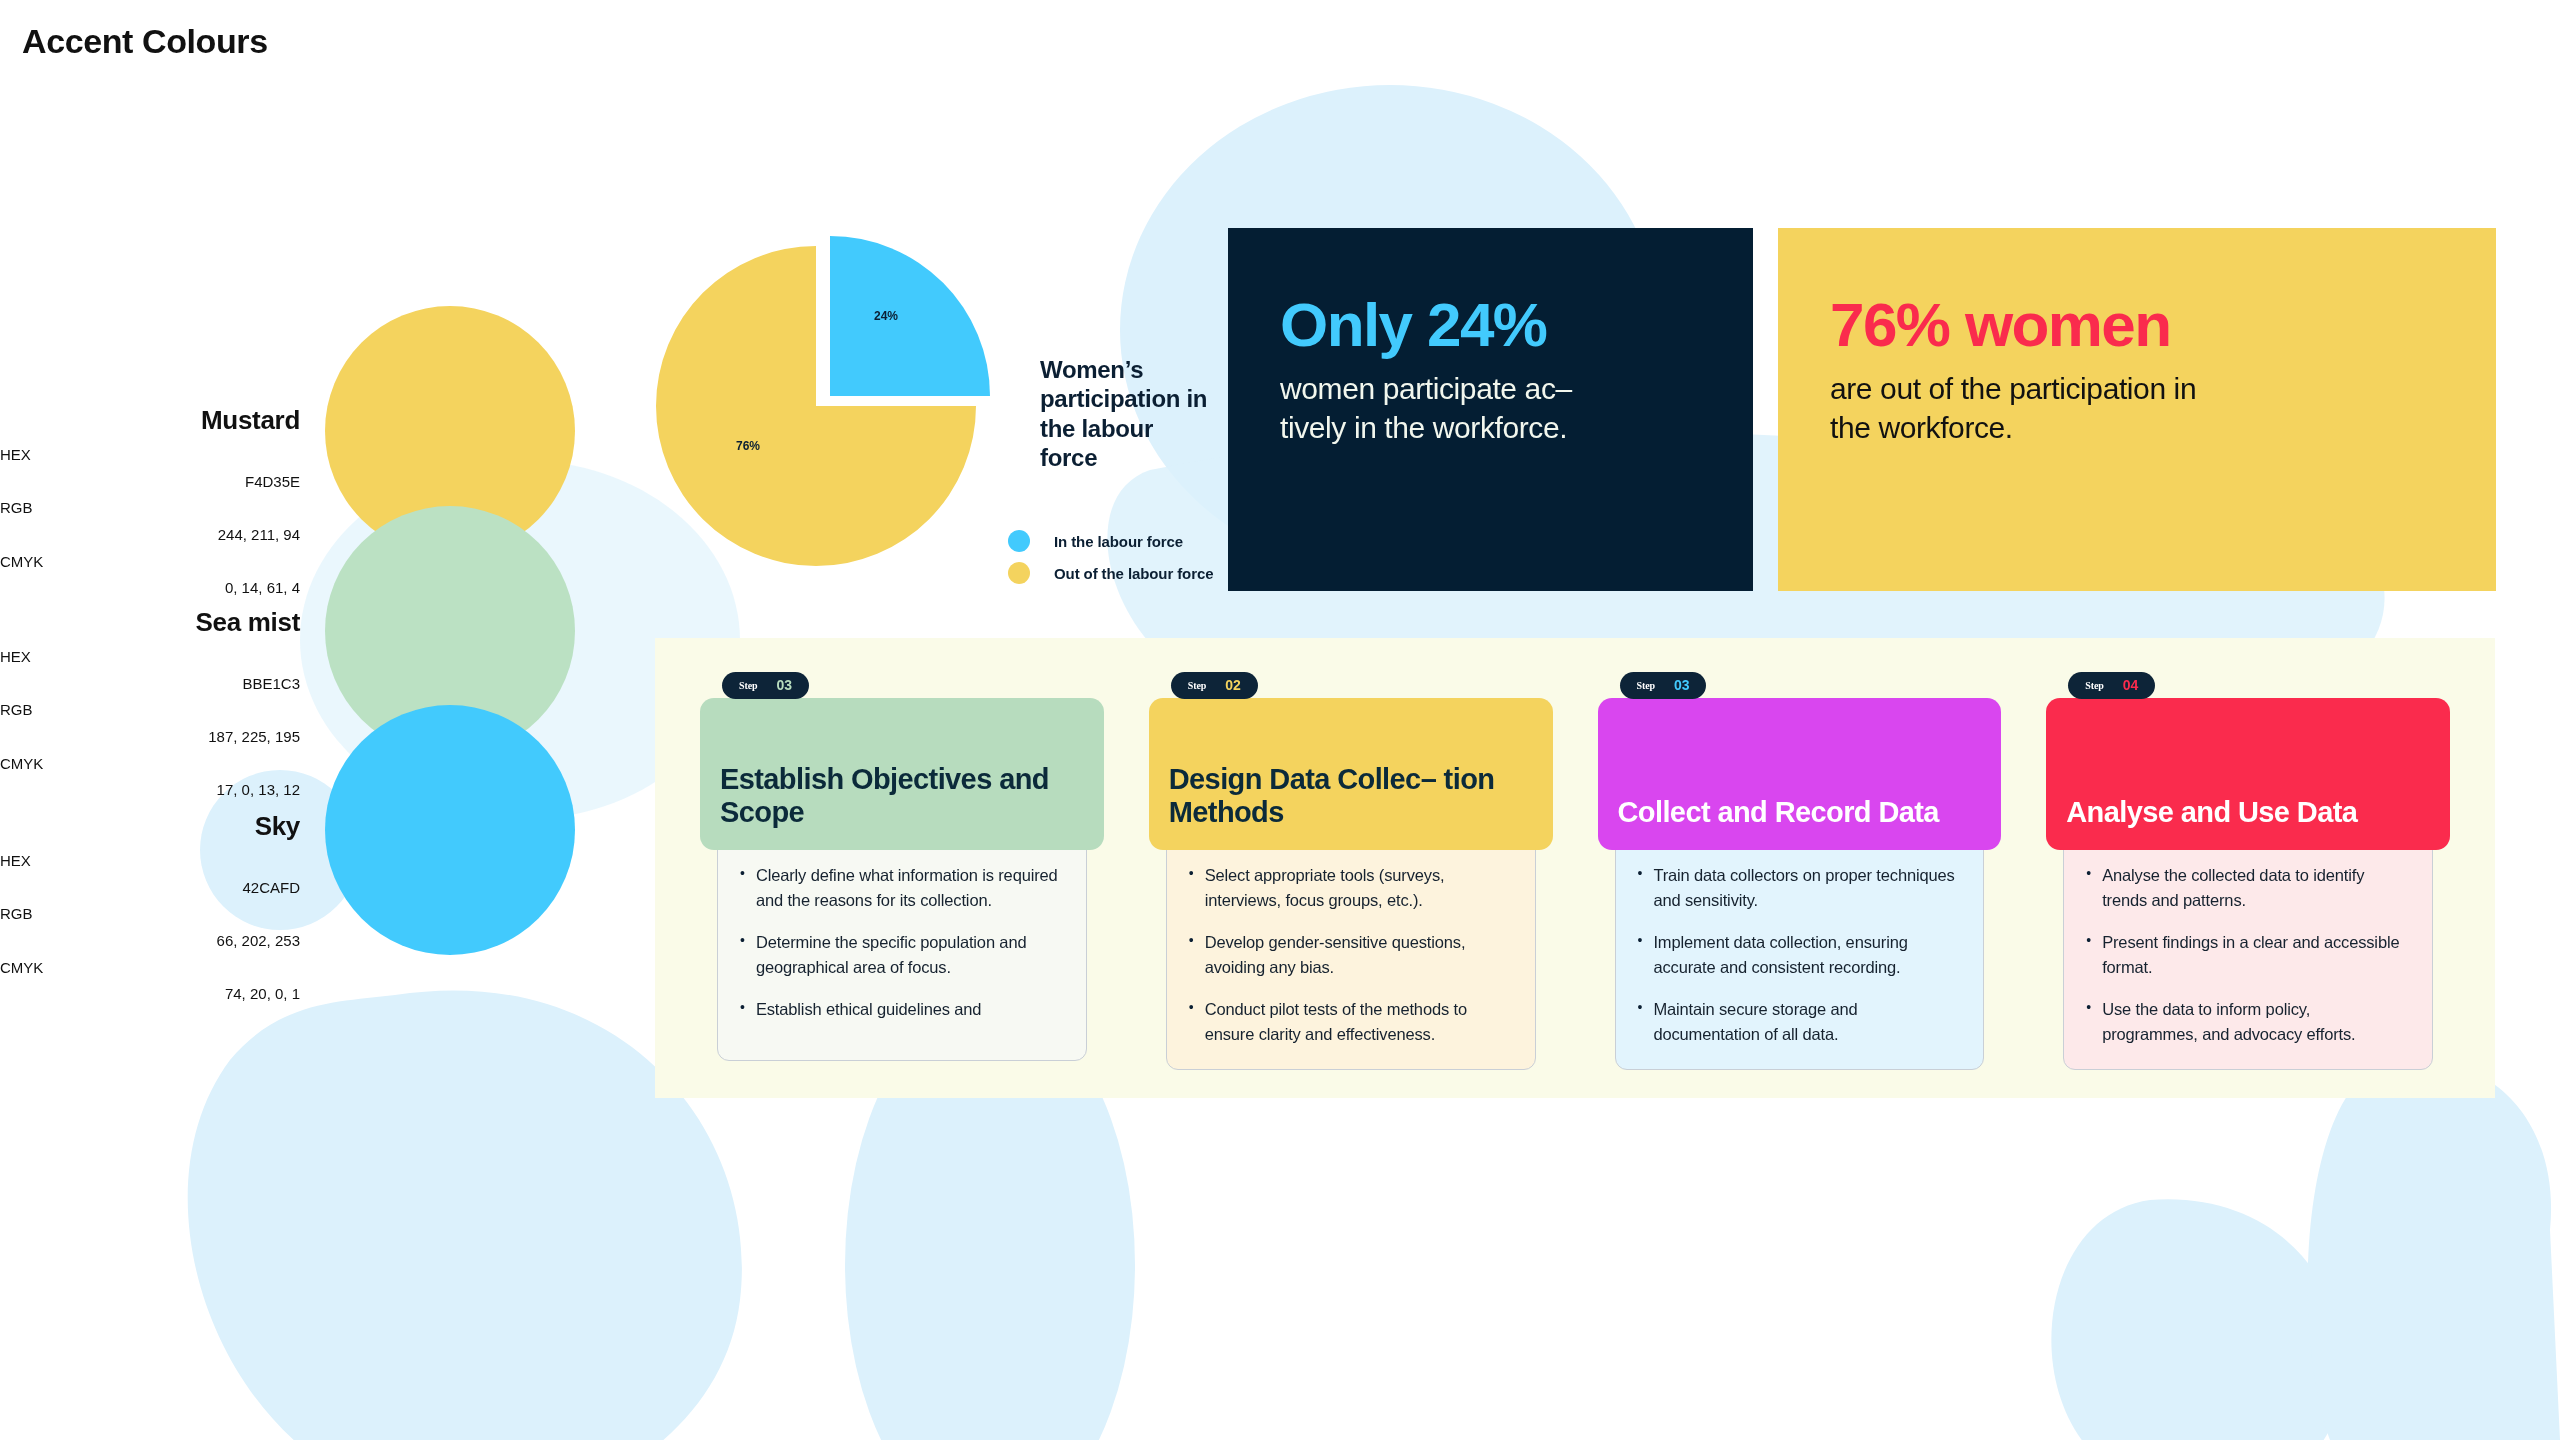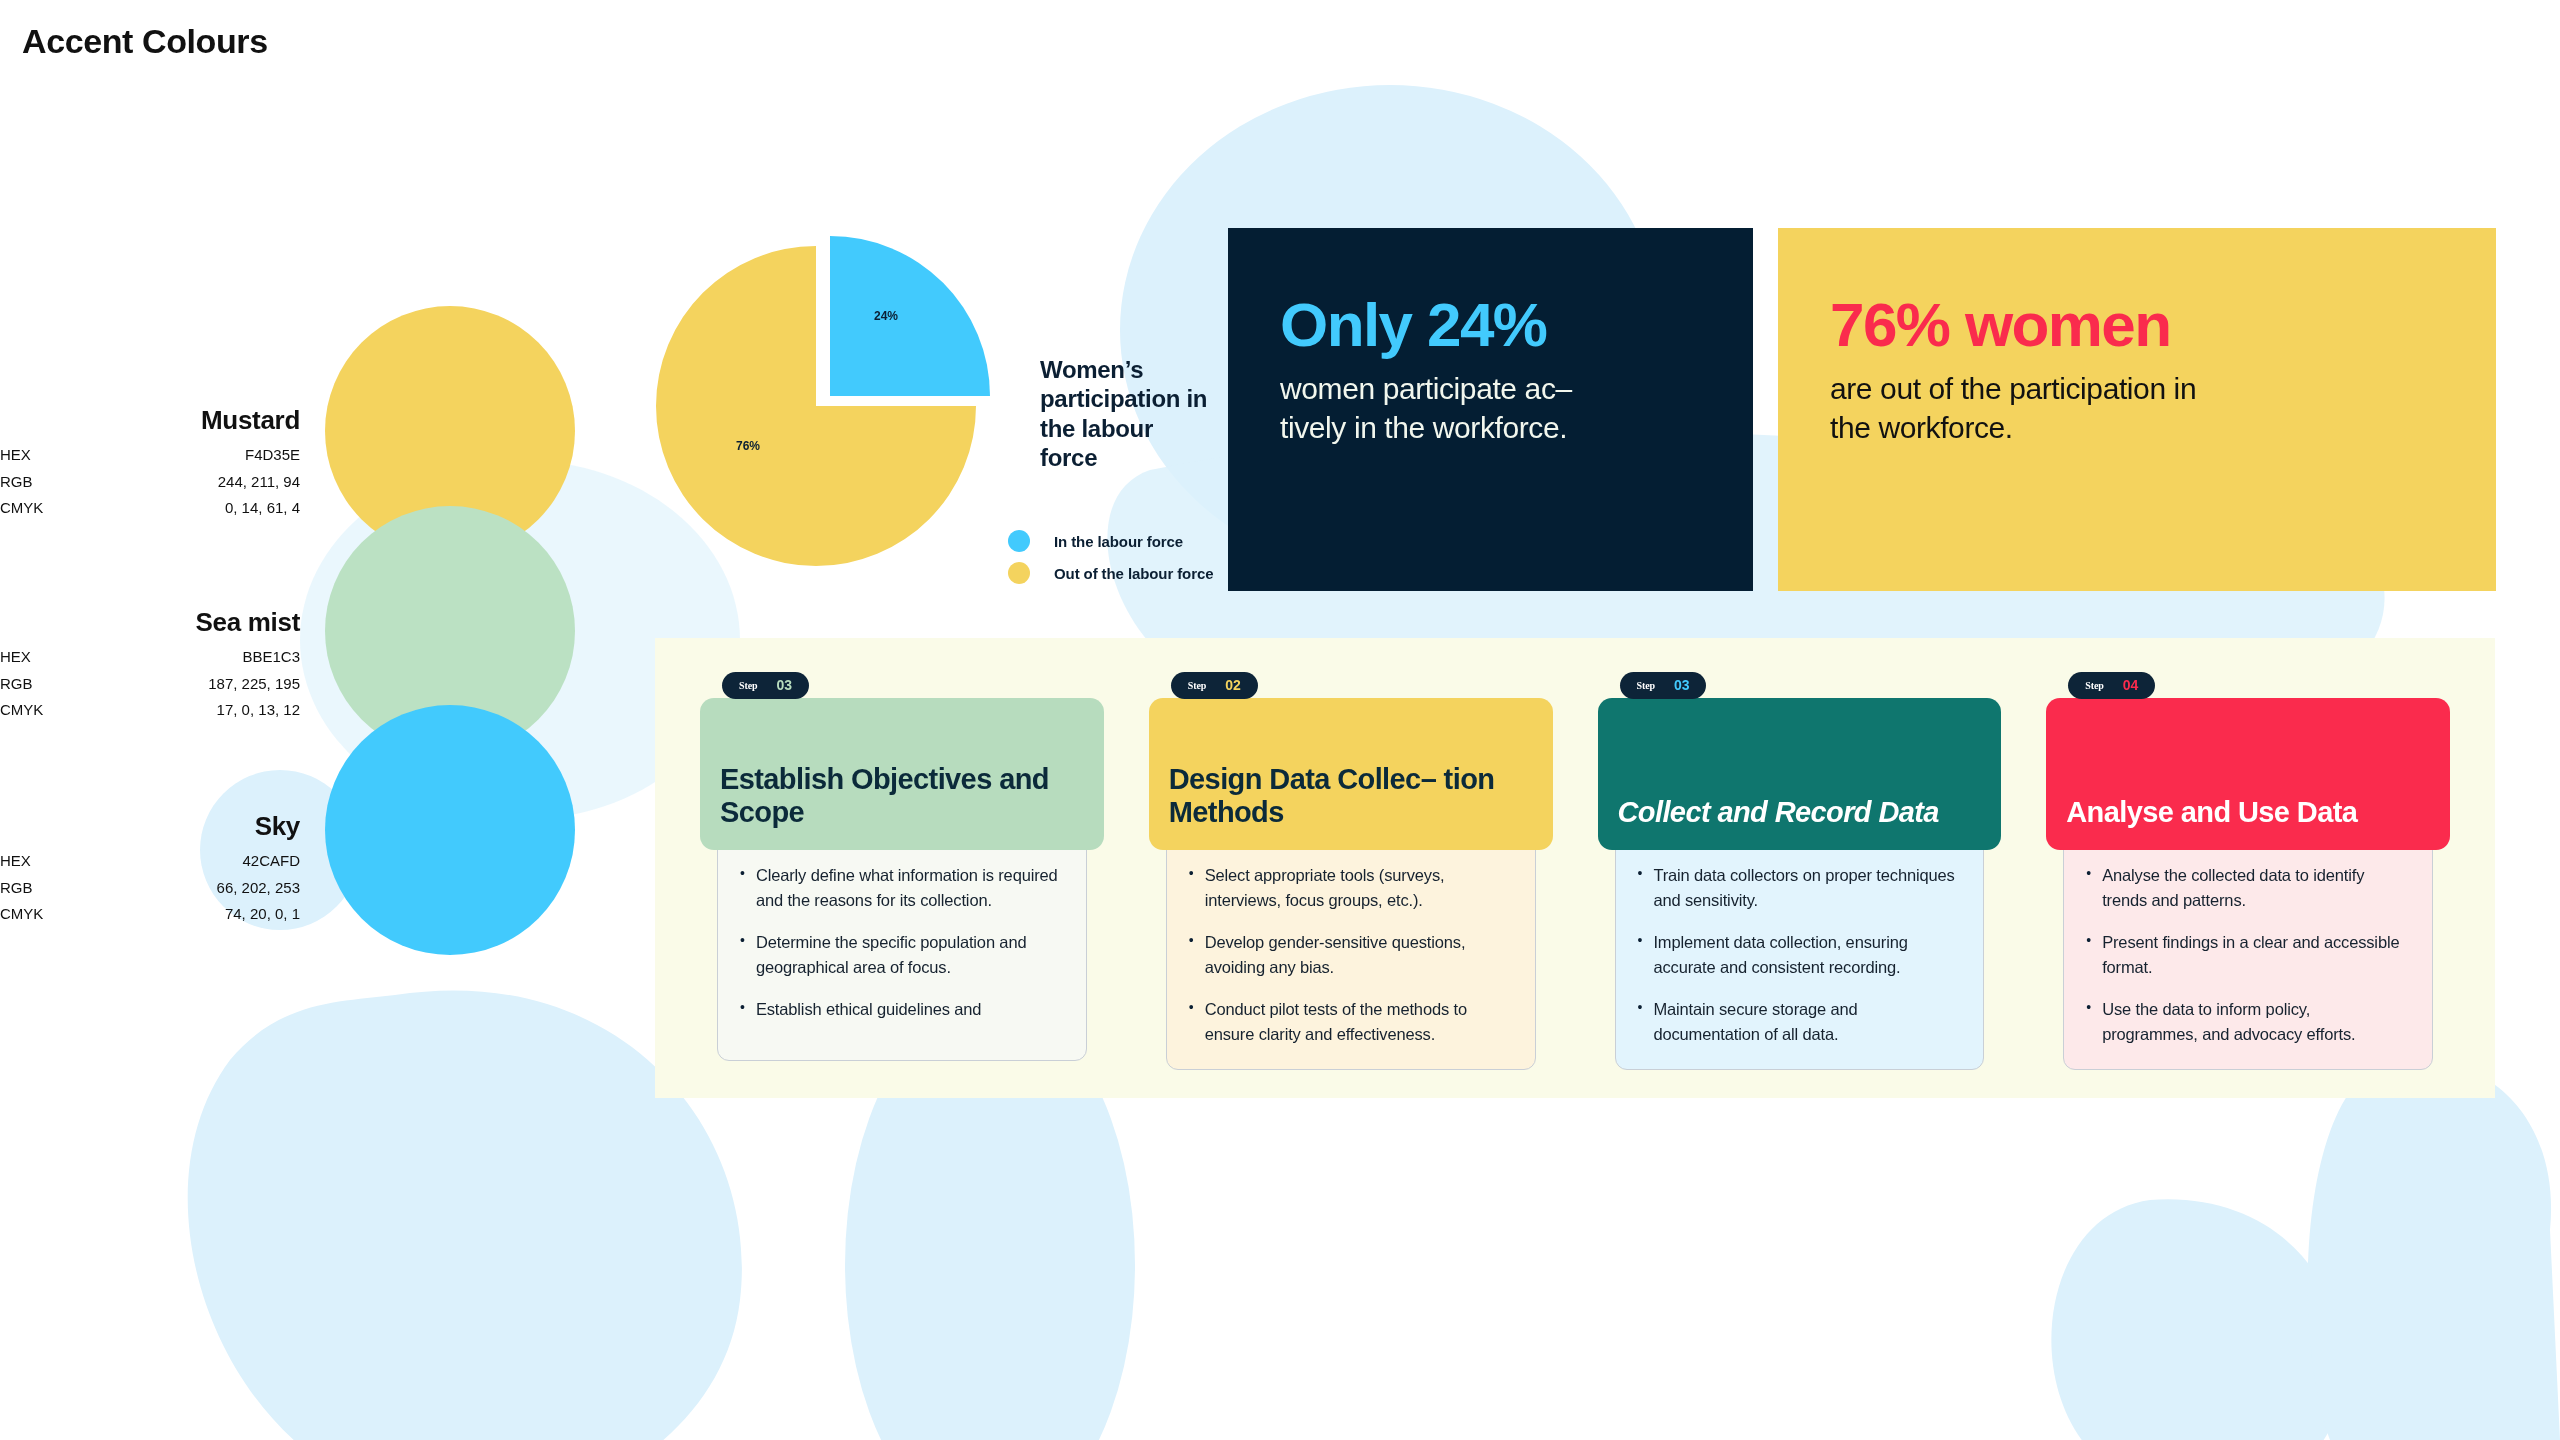--- a/index.html
+++ b/index.html
@@ -18,21 +18,21 @@
   
   .swatches{position:absolute;left:0;top:280px;width:600px;height:700px;z-index:3;}
   .swatch-circle{position:absolute;border-radius:50%;}
   .sw-mustard{left:325px;top:26px;width:250px;height:250px;background:#F4D35E;}
   .sw-seamist{left:325px;top:226px;width:250px;height:250px;background:#BBE1C3;}
   .sw-sky{left:325px;top:425px;width:250px;height:250px;background:#42CAFD;}
   .sw-ghost{left:200px;top:490px;width:160px;height:160px;background:#DCF1FC;z-index:-1;}
 
   .sw-info{position:absolute;width:300px;text-align:right;margin-top:39px;}
   .sw-info .nm{font-size:26px;font-weight:700;letter-spacing:-0.3px;margin-bottom:6px;color:#111;}
-  .sw-info .row{display:flex;justify-content:center;font-size:15px;line-height:1.78;color:#111;}
+  .sw-info .row{display:flex;justify-content:center;font-size:15px;line-height:1.78;color:#111;flex-direction:column;}
   .sw-info .row .k{text-align:left;width:90px;}
   .sw-info .row .v{text-align:right;flex:1;}
   .info-1{left:0px;top:86px;}
   .info-2{left:0px;top:288px;}
   .info-3{left:0px;top:492px;}
 
   
   .pie-wrap{position:absolute;left:630px;top:210px;width:600px;height:400px;z-index:4;}
   .pie-svg{position:absolute;left:0;top:0;}
   .pie-title{
@@ -86,21 +86,21 @@
   .bullet .dot{font-size:14px;line-height:1.5;color:#0B1F33;flex:none;}
   .bullet .txt{font-size:16.5px;line-height:1.52;letter-spacing:-0.15px;color:#16222F;}
 
   
   .s1 .step-head{background:#B7DCBE;}
   .s1 .step-head .ttl{color:#0B2A3A;}
   .s1 .step-body{background:#F7F9F3;}
   .s2 .step-head{background:#F4D35E;}
   .s2 .step-head .ttl{color:#0B2A3A;}
   .s2 .step-body{background:#FDF3DD;}
-  .s3 .step-head{background:#0f766e;font-style:italic;}
+  .s3 .step-head{background:#d946ef;}
   .s3 .step-head .ttl{color:#ffffff;}
   .s3 .step-body{background:#E2F4FD;}
   .s4 .step-head{background:#FA2B4D;}
   .s4 .step-head .ttl{color:#ffffff;}
   .s4 .step-body{background:#FDE9EA;}
 </style>
 </head>
 <body>
 
 <svg class="blobs" width="2560" height="1440" viewBox="0 0 2560 1440">

